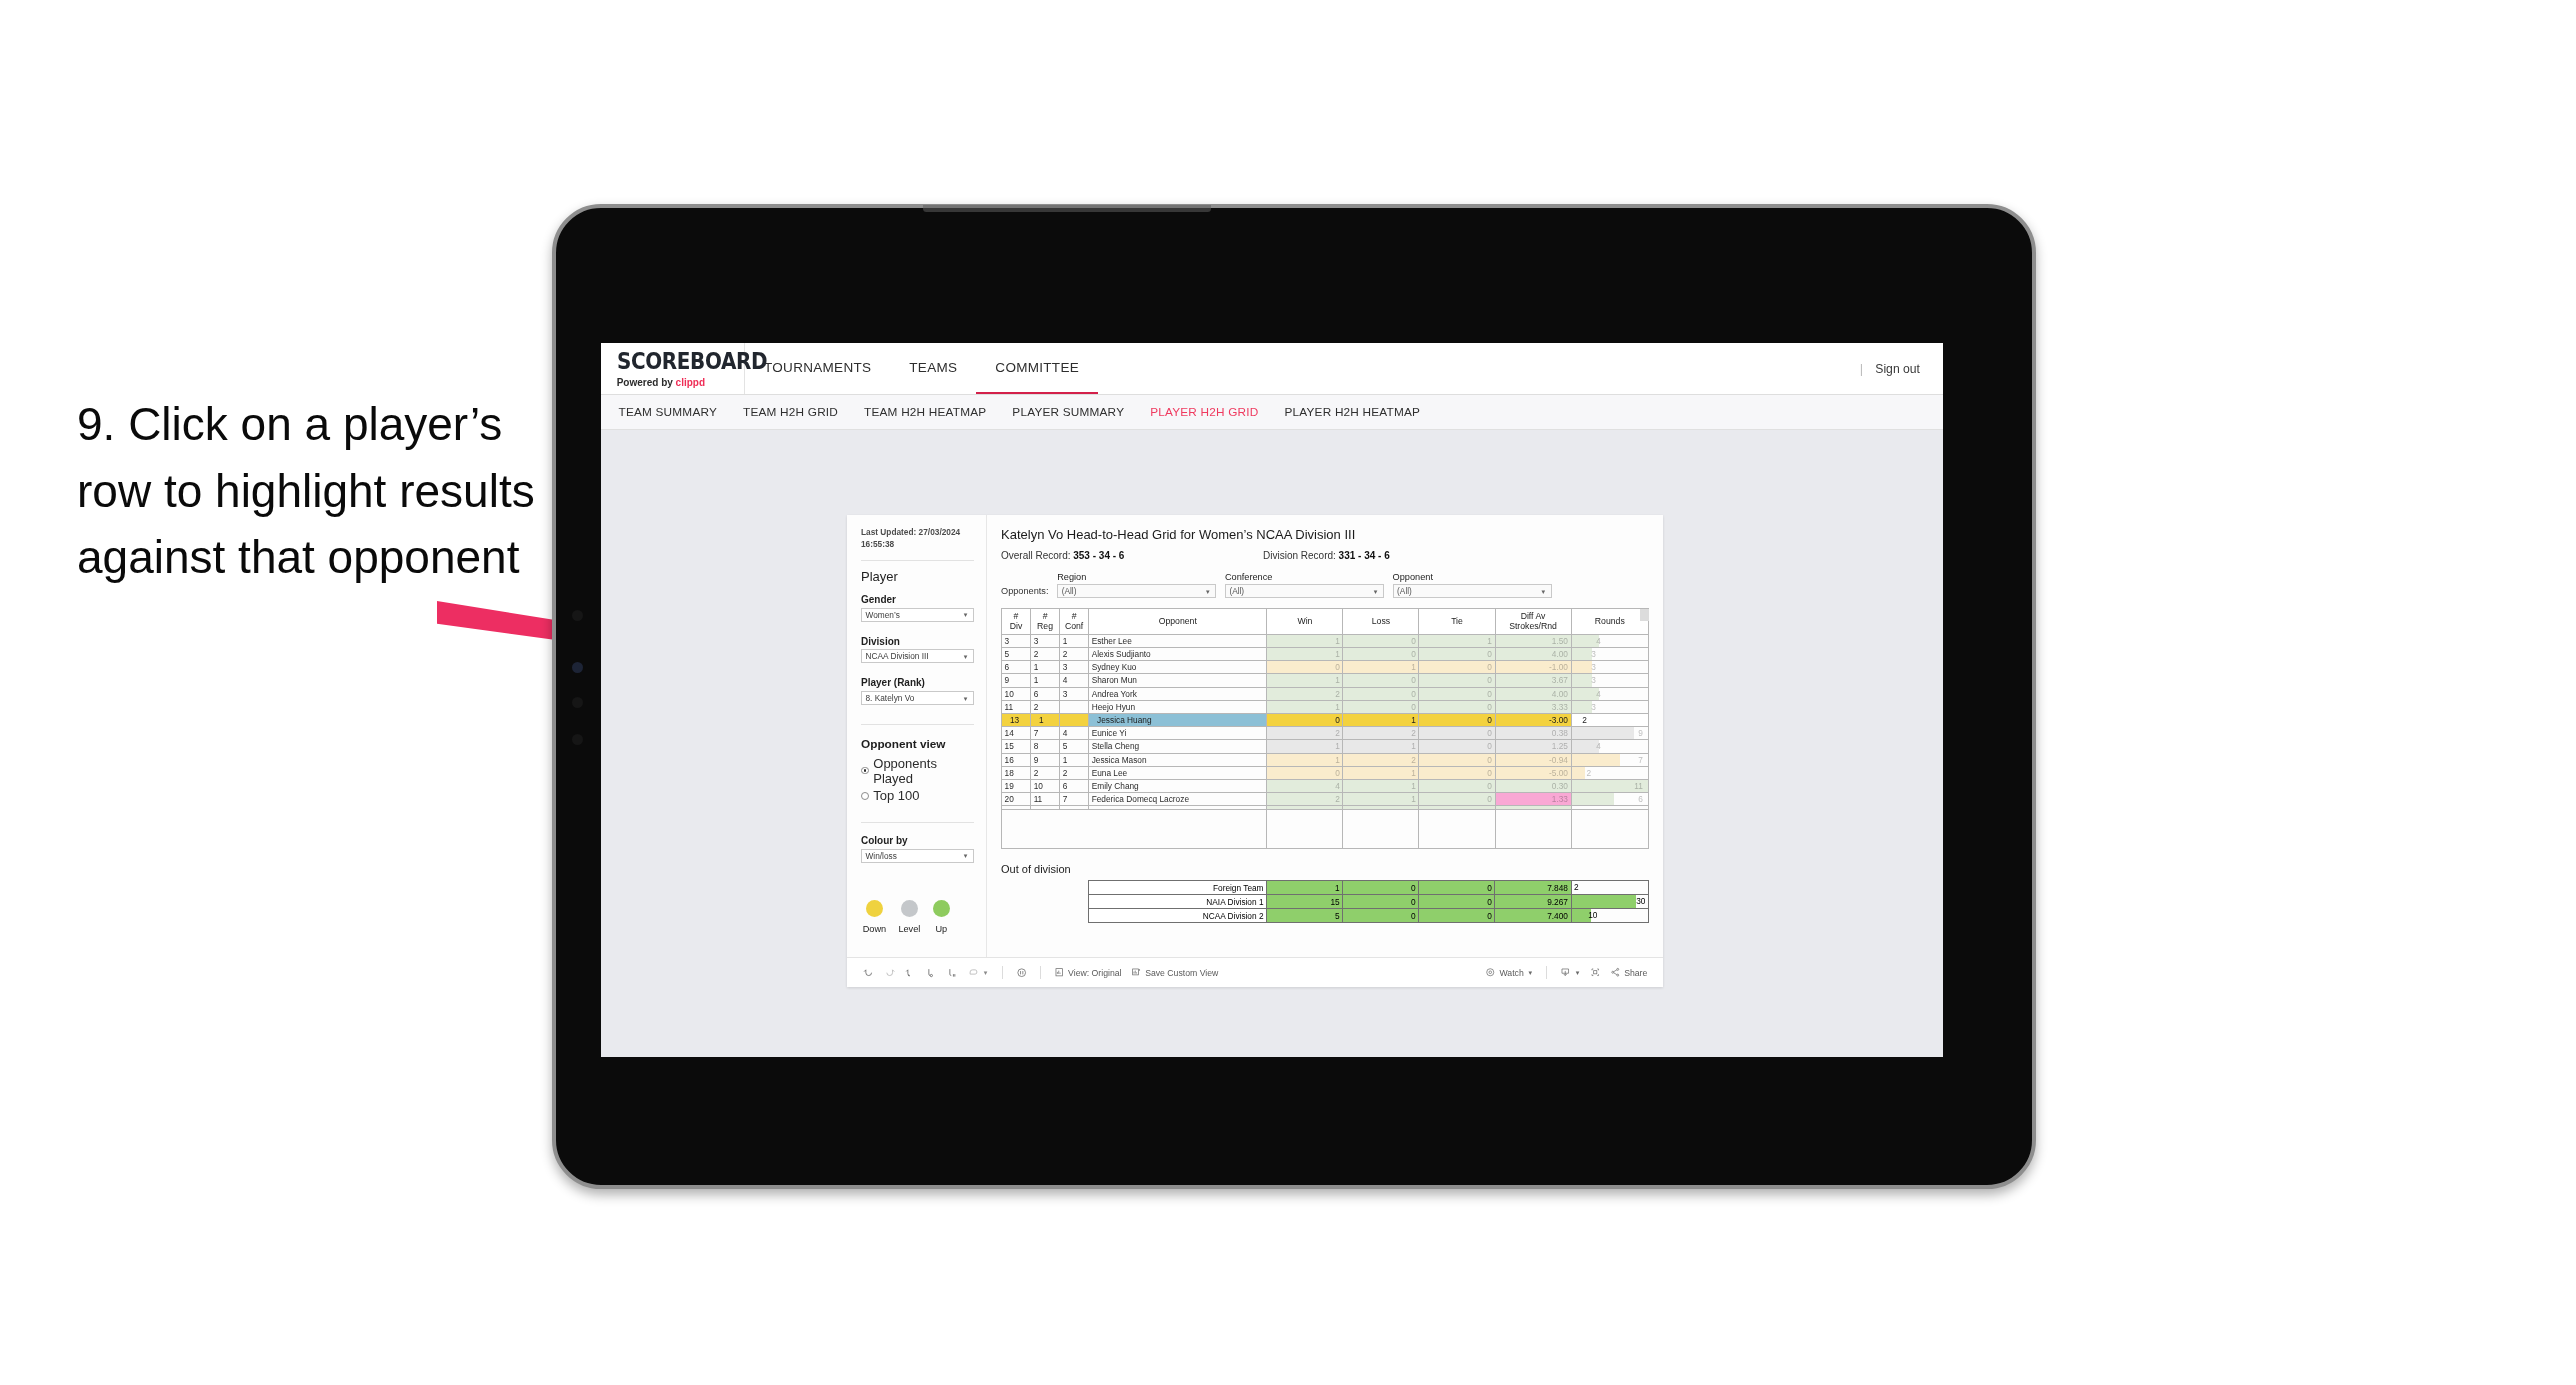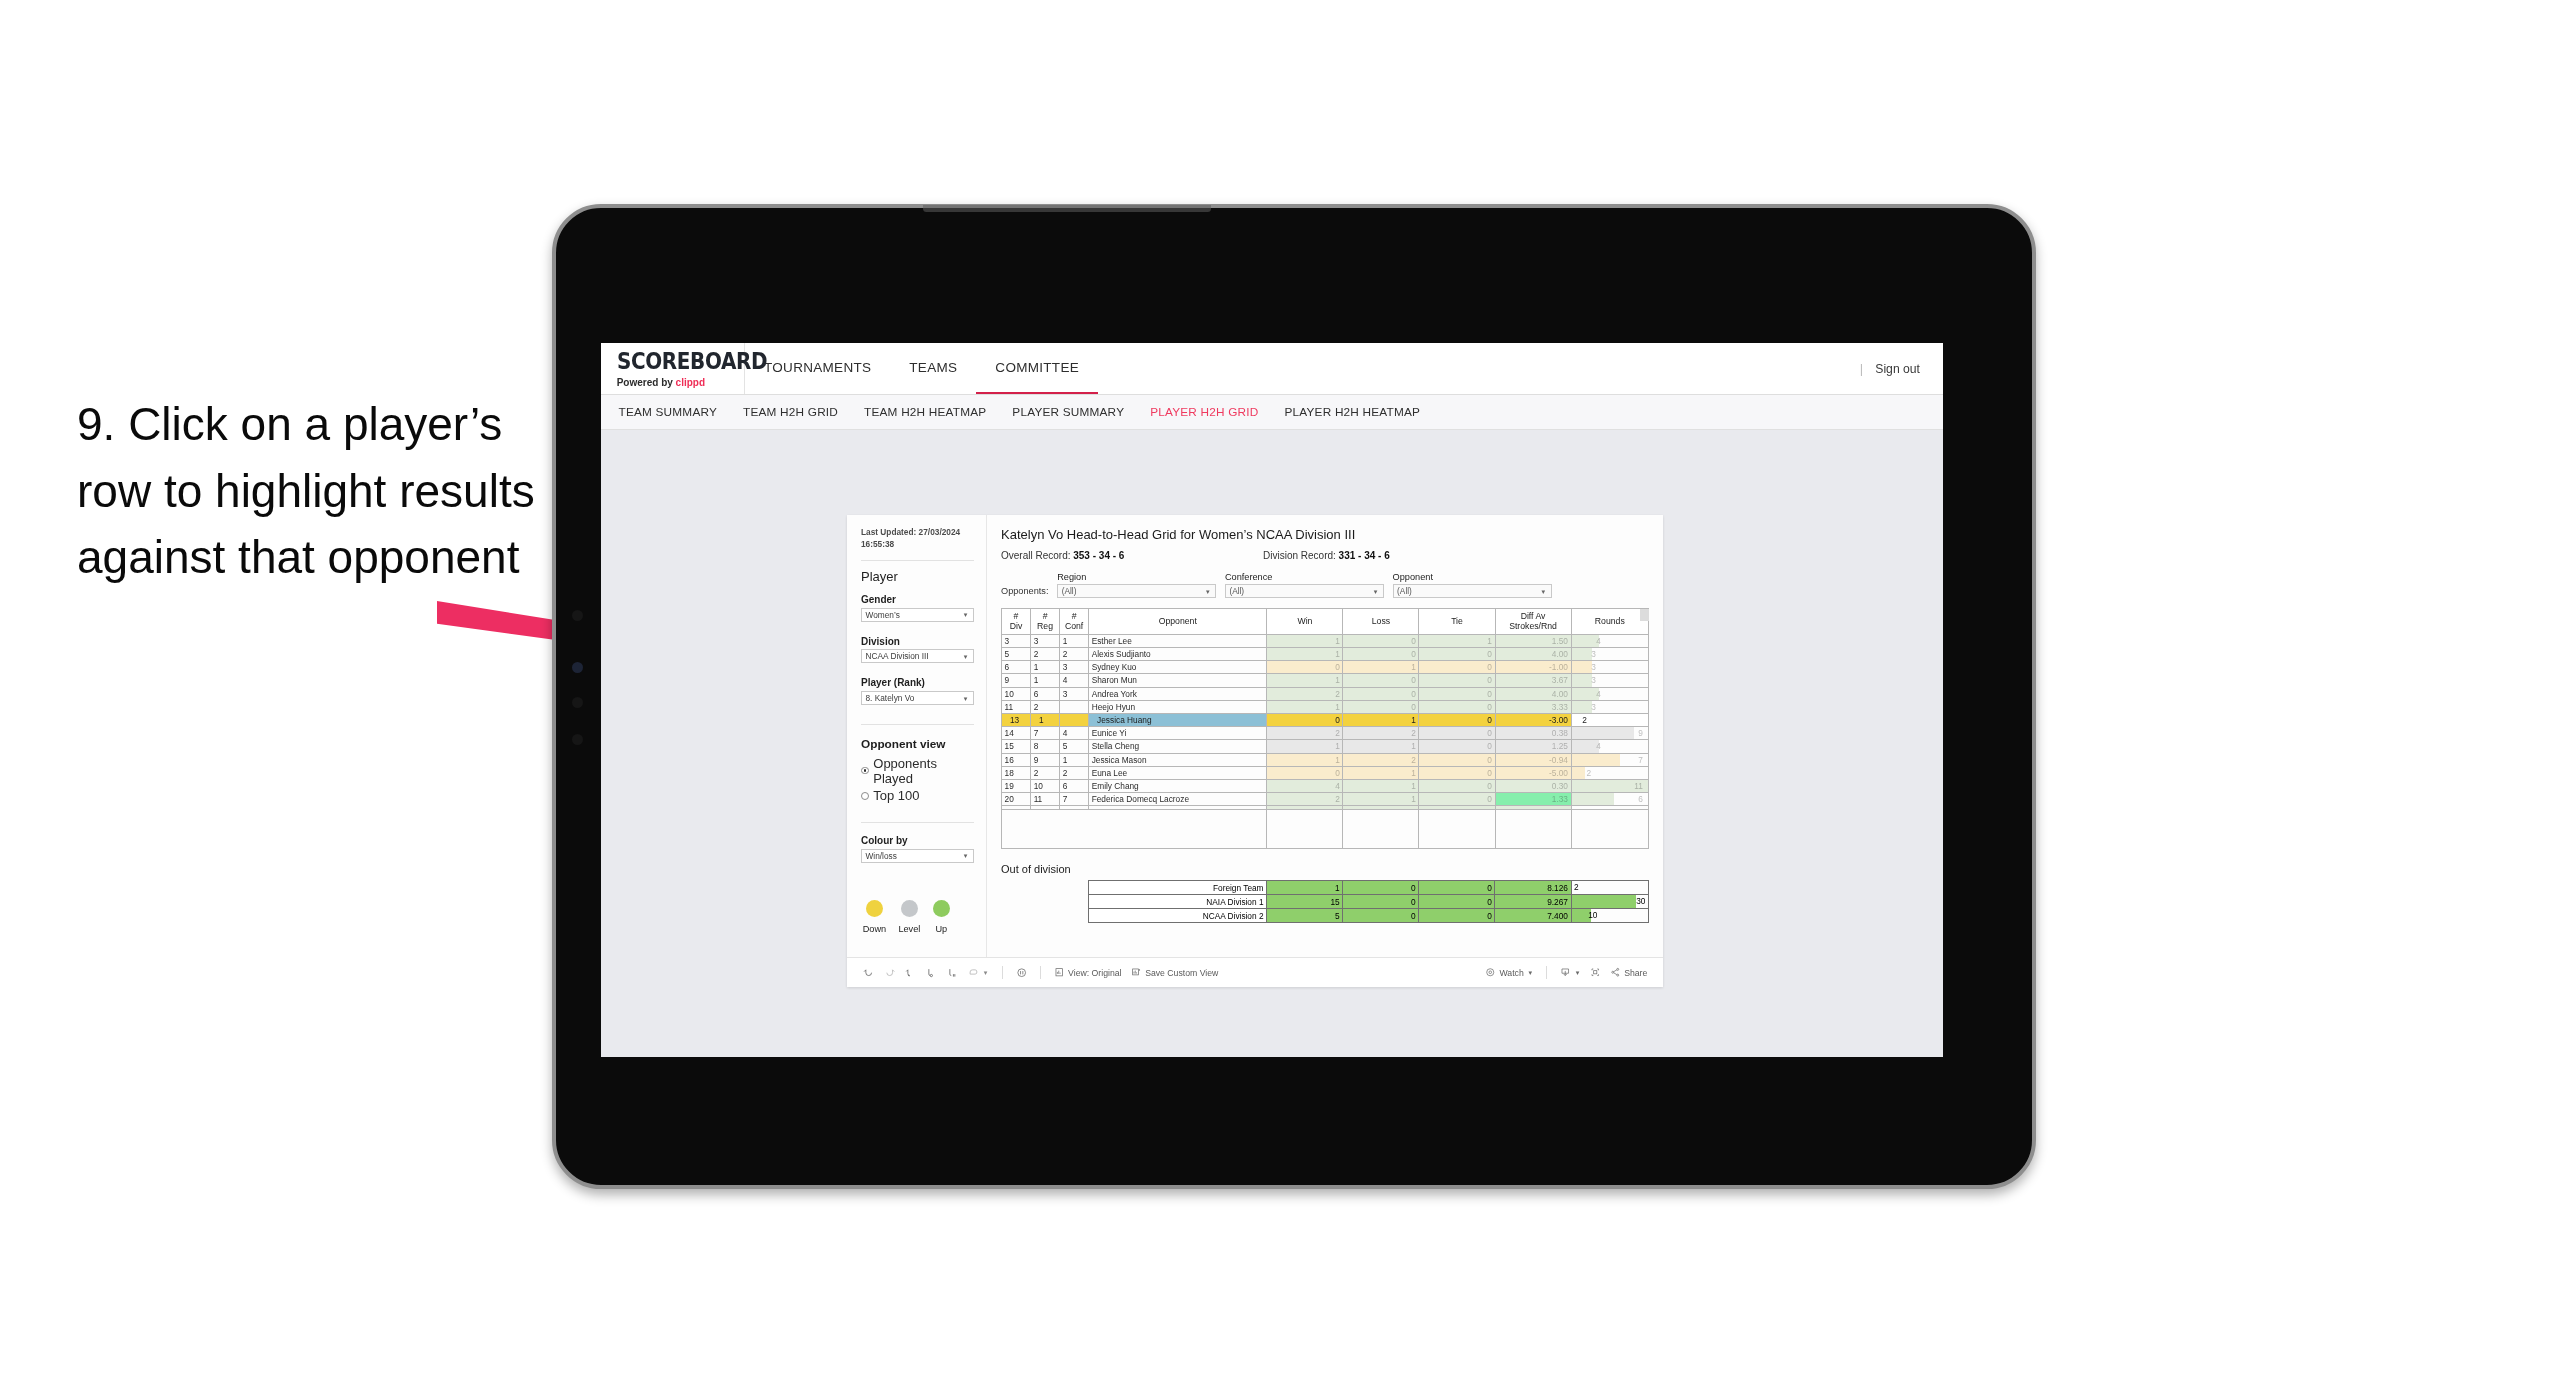--- a/index.html
+++ b/index.html
@@ -491,21 +491,21 @@
                       </td>
                     </tr>
                     <tr>
                       <td class="cdiv" style="">20</td>
                       <td class="creg" style="">11</td>
                       <td class="cconf" style="">7</td>
                       <td class="copp" style="">Federica Domecq Lacroze</td>
                       <td class="cnum faded" style="background:#e2ecdc;">2</td>
                       <td class="cnum faded" style="background:#e2ecdc;">1</td>
                       <td class="cnum faded" style="background:#e2ecdc;">0</td>
-                      <td class="cnum faded" style="background:#86efac;margin-left:32px;">1.33</td>
+                      <td class="cnum faded" style="background:#f9a8d4;margin-left:32px;">1.33</td>
                       <td class="crnd">
                         <div class="bar" style="width:55%;background:#e2ecdc;"></div>
                         <span class="rndval rt faded" style="">6</span>
                       </td>
                     </tr>
                     <tr style="height: 3.5px;">
                       <td class="cdiv" style="height:3.5px;overflow:hidden;"></td>
                       <td class="creg" style="height:3.5px;"></td>
                       <td class="cconf" style="height:3.5px;"></td>
                       <td class="copp" style="height:3.5px;"></td>
@@ -530,21 +530,21 @@
 
             <div class="ood-title">Out of division</div>
             <table class="ood">
               <tbody id="ood-body">
                   <tr>
                     <td class="spacer"></td>
                     <td class="lab">Foreign Team</td>
                     <td class="cnum" style="background:#8fcf6b;">1</td>
                     <td class="cnum" style="background:#8fcf6b;">0</td>
                     <td class="cnum" style="background:#8fcf6b;">0</td>
-                    <td class="cnum" style="background:#8fcf6b;">8.126</td>
+                    <td class="cnum" style="background:#8fcf6b;">7.848</td>
                     <td class="crnd" style="position:relative;padding:0;">
                       <div class="bar" style="width:0%;background:#8fcf6b;"></div>
                       <span class="rndval" style="line-height:13px;padding-left:2.6px;">2</span>
                     </td>
                   </tr>
                   <tr>
                     <td class="spacer"></td>
                     <td class="lab">NAIA Division 1</td>
                     <td class="cnum" style="background:#8fcf6b;">15</td>
                     <td class="cnum" style="background:#8fcf6b;">0</td>

